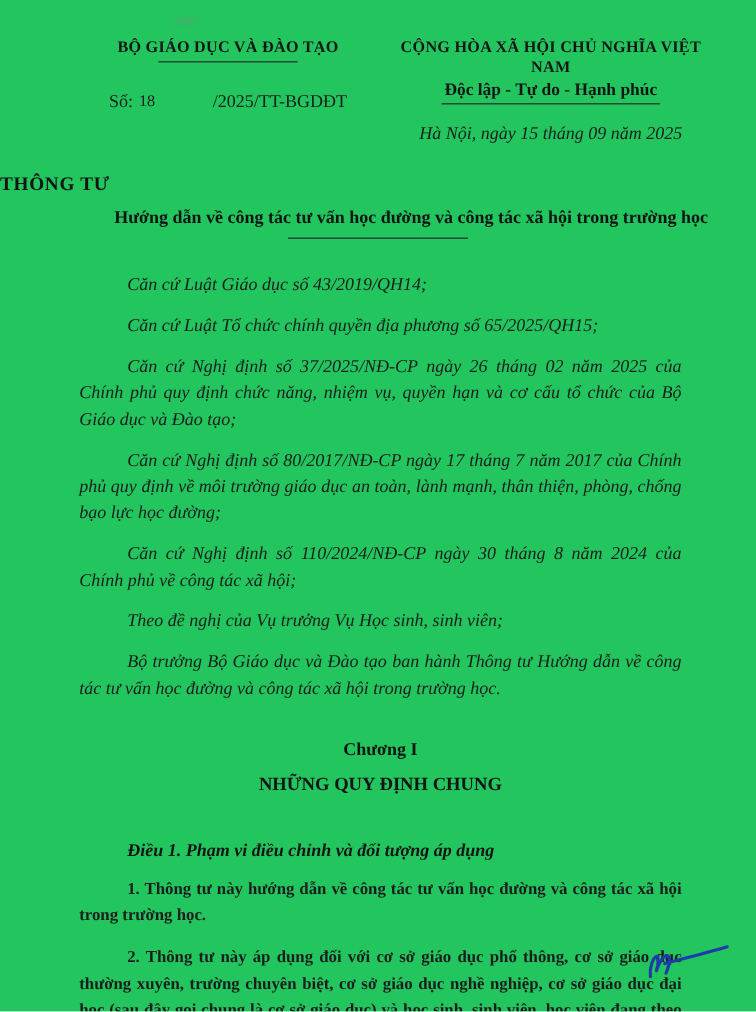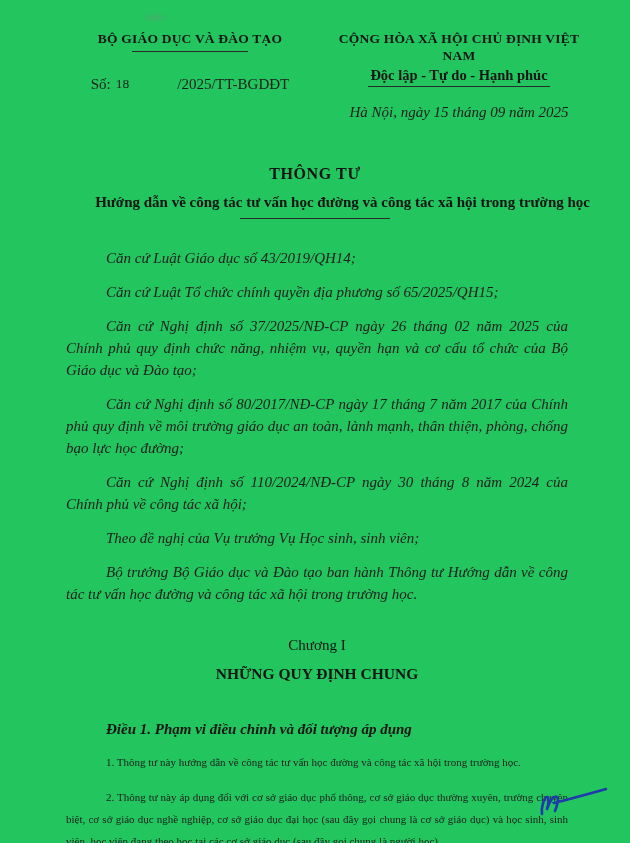--- a/index.html
+++ b/index.html
@@ -34,66 +34,67 @@
   .republic {
     font-weight: bold; font-size: 13.5px; letter-spacing: 0.2px; color: #161616;
     line-height: 17px;
   }
   .motto {
     display: inline-block; font-weight: bold; font-size: 14.5px; margin-top: 3px;
     padding: 0 2px 2px; border-bottom: 1.6px solid #2a2a2a; color: #161616;
   }
   .place-date { margin-top: 17px; font-style: italic; font-size: 15px; }
   .doc-title {
-    text-align: center; font-weight: bold; font-size: 16px; letter-spacing: 0.6px;
-    margin-top: 44px; color: #141414;
+    font-weight: bold; font-size: 16px; letter-spacing: 0.6px;
+    margin-top: 24px; color: #141414;
   }
   .doc-subtitle {
     text-align: right; font-weight: bold; font-size: 15px; margin-top: 11px;
     padding: 0 40px; color: #141414;
   }
   .subtitle-rule { width: 150px; border-top: 1.6px solid #2a2a2a; margin: 7px auto 0; }
   .body-block { padding: 0 62px 0 66px; }
   .preamble-para {
     font-style: italic; text-align: justify; text-indent: 40px;
     font-size: 15px; line-height: 22px; margin: 12px 0 0;
   }
   .preamble-para.first { margin-top: 28px; }
   .chapter-label {
-    text-align: center; font-weight: normal; font-size: 15px; margin-top: 32px; color: #141414;
+    text-align: center; font-weight: bold; font-size: 15px; margin-top: 32px; color: #141414;
   }
   .chapter-title {
     text-align: center; font-weight: bold; font-size: 15.5px; margin-top: 11px; color: #141414;
   }
   .article-heading {
     font-weight: bold; font-size: 15px; margin: 38px 0 0; text-indent: 40px; color: #141414; font-style: italic;
   }
   .clause-para {
-    text-align: justify; text-indent: 40px; font-size: 11px; line-height: 22px;
+    text-align: justify; text-indent: 40px; font-size: 14px; line-height: 22px;
     margin: 13px 0 0;
+    font-weight: bold;
   }
   .sig-mark { position: absolute; right: 18px; bottom: 24px; }
 </style>
 </head>
 <body>
 
 <div class="page">
 
   <div class="smudge"></div>
 
   <div class="hdr">
     <div class="hdr-left">
       <div class="org-name">BỘ GIÁO DỤC VÀ ĐÀO TẠO</div>
       <div class="org-rule"></div>
       <div class="doc-number">
         <span class="num-label">Số:</span><span class="num-value">18</span><span class="num-suffix">/2025/TT-BGDĐT</span>
       </div>
     </div>
     <div class="hdr-right">
-      <div class="republic">CỘNG HÒA XÃ HỘI CHỦ ĐỊNH VIỆT NAM</div>
+      <div class="republic">CỘNG HÒA XÃ HỘI CHỦ NGHĨA VIỆT NAM</div>
       <div>
         <span class="motto">Độc lập - Tự do - Hạnh phúc</span>
       </div>
       <div class="place-date">Hà Nội, ngày 15 tháng 09 năm 2025</div>
     </div>
   </div>
 
   <div class="doc-title">THÔNG TƯ</div>
   <div class="doc-subtitle">Hướng dẫn về công tác tư vấn học đường và công tác xã hội trong trường học</div>
   <div class="subtitle-rule"></div>

